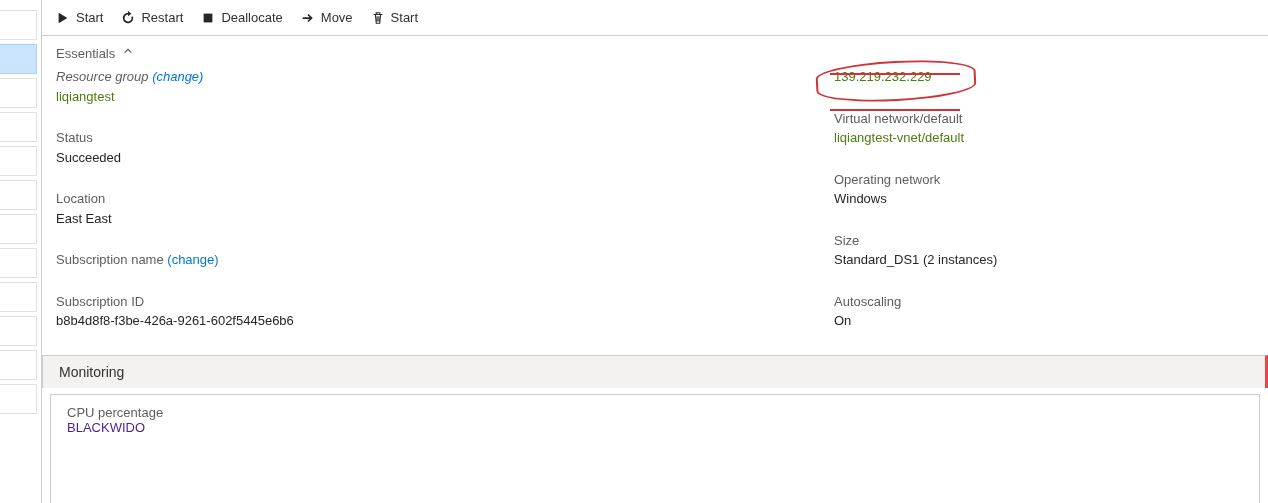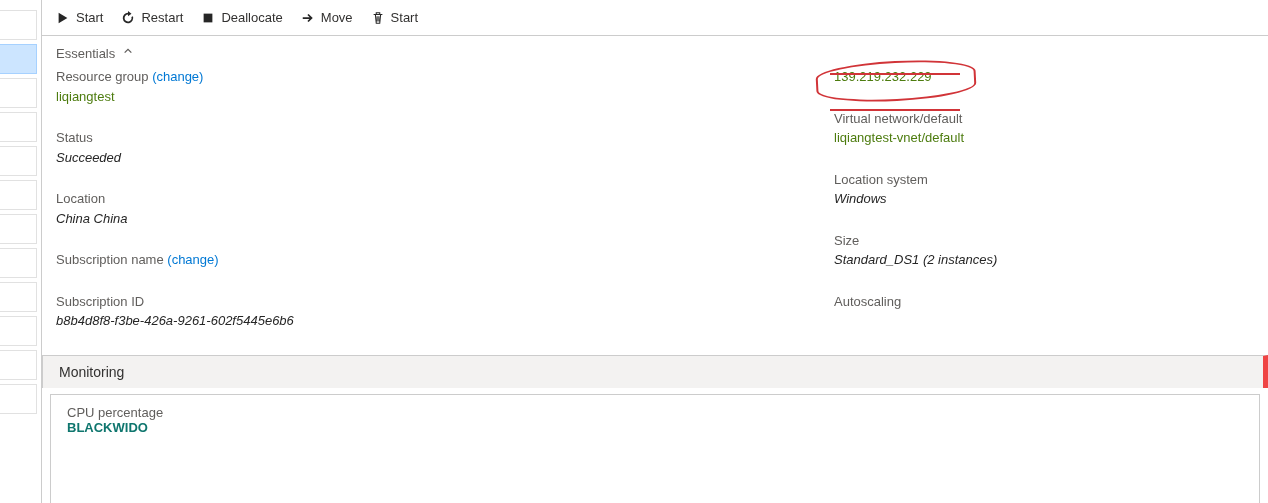--- a/index.html
+++ b/index.html
@@ -56,22 +56,22 @@
     display: flex;
     padding: 0 14px 20px 14px;
     font-size: 13px;
     color: #323130;
     line-height: 1.5;
     position: relative;
   }
   .col { flex: 1; }
   .col.right { flex: 0 0 420px; position: relative; }
   .lbl { color: #605e5c; margin-top: 22px; }
-  .lbl.first { margin-top: 0; }
-  .val { color: #262626; font-style: italic; }
+  .lbl.first { margin-top: 0; font-style: italic; }
+  .val { color: #262626; }
   .link { color: #4d7c0f; cursor: pointer; }
   .inline-change { color: #0078d4; }
 
   .red-circle {
     position: absolute;
     border: 2px solid #d13438;
     border-radius: 50% / 35%;
     width: 160px;
     height: 40px;
     left: -18px;
@@ -87,33 +87,33 @@
   }
   .red-strike1 { width: 130px; left: -4px; top: 6px; }
   .red-strike2 { width: 130px; left: -4px; top: 42px; }
 
   .section-title {
     margin: 4px 0 0 0;
     padding: 8px 16px;
     background: #f3f2f1;
     border-top: 1px solid #ccc;
     border-left: 1px solid #ccc;
-    border-right: 5px solid #ef4444;
+    border-right: 3px solid #ef4444;
     font-size: 14px;
     color: #323130;
   }
   .inner-card {
     margin: 6px 8px 0 8px;
     border: 1px solid #ccc;
     padding: 10px 16px;
     height: 141px;
     font-size: 13px;
   }
   .inner-card .title { color: #605e5c; }
-  .inner-card .sub { color: #0f766e; font-weight: 700; }
+  .inner-card .sub { color: #4c1d95; font-weight: 400; }
 </style>
 </head>
 <body>
 
 <div class="page">
   <div class="top-black"></div>
 
   <div class="lower">
     <div class="left-rail">
       <div class="rail-item"></div>
@@ -176,48 +176,49 @@
           <div class="lbl first">
             <span>Resource group</span>
             <span class="inline-change">(change)</span>
           </div>
           <div class="link">liqiangtest</div>
 
           <div class="lbl">Status</div>
           <div class="val">Succeeded</div>
 
           <div class="lbl">Location</div>
-          <div class="val">China China</div>
+          <div class="val">East East</div>
 
           <div class="lbl">
             <span>Subscription name</span>
             <span class="inline-change">(change)</span>
           </div>
 
           <div class="lbl">Subscription ID</div>
           <div class="val">b8b4d8f8-f3be-426a-9261-602f5445e6b6</div>
         </div>
 
         <div class="col right">
           <div class="red-circle"></div>
           <div class="red-strike1"></div>
           <div class="red-strike2"></div>
 
           <div class="link">139.219.232.229</div>
 
           <div class="lbl">Virtual network/default</div>
           <div class="link">liqiangtest-vnet/default</div>
 
-          <div class="lbl">Location system</div>
+          <div class="lbl">Operating network</div>
           <div class="val">Windows</div>
 
           <div class="lbl">Size</div>
           <div class="val">Standard_DS1 (2 instances)</div>
 
           <div class="lbl">Autoscaling</div>
+          <div class="val">On</div>
         </div>
       </div>
 
       <div class="section-title">Monitoring</div>
       <div class="inner-card">
         <div class="title">CPU percentage</div>
         <div class="sub">BLACKWIDO</div>
       </div>
     </div>
   </div>

